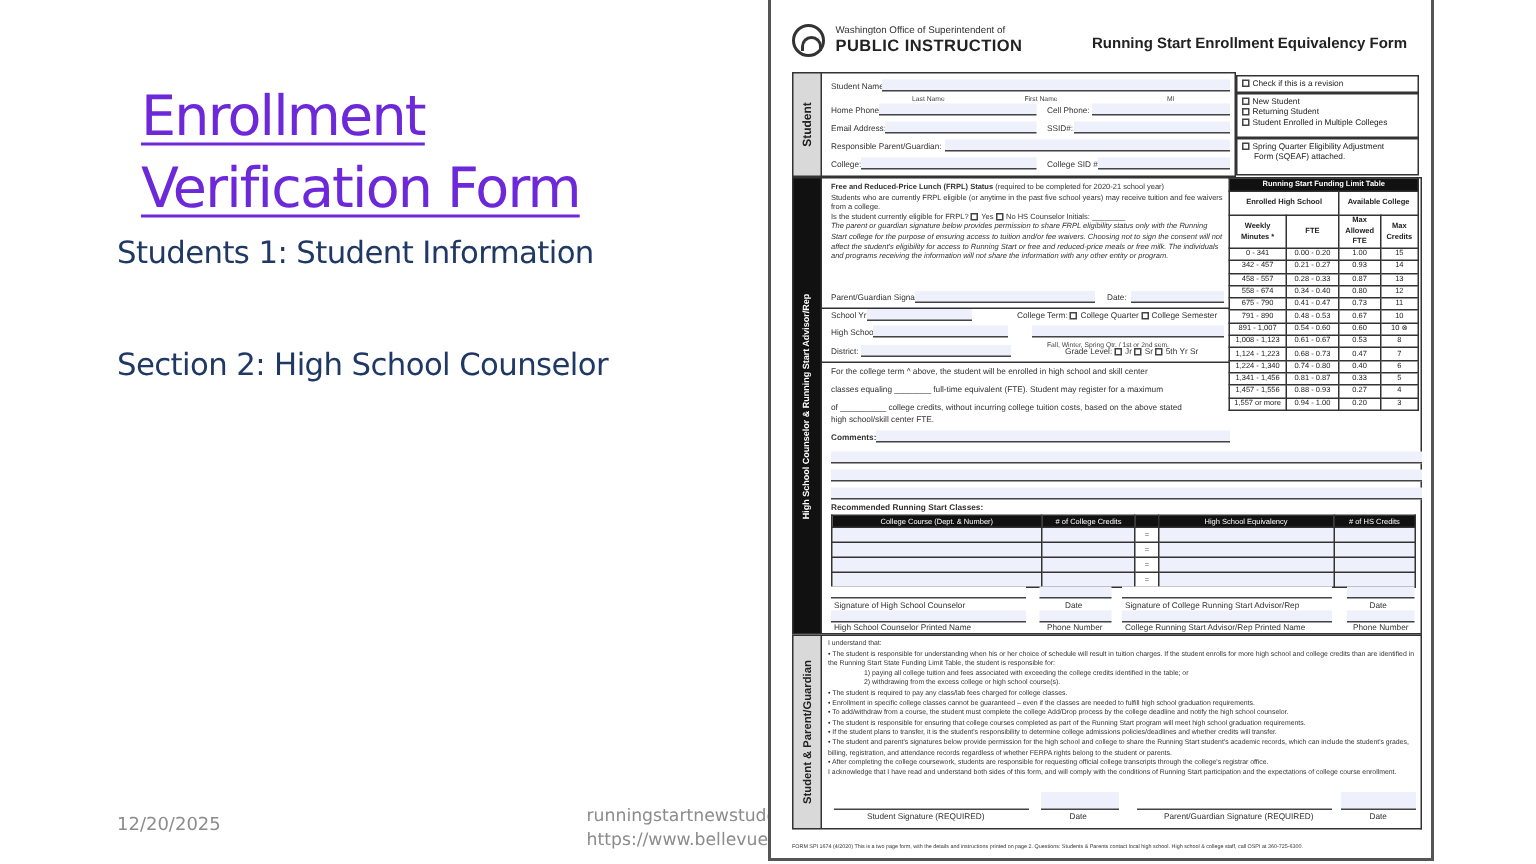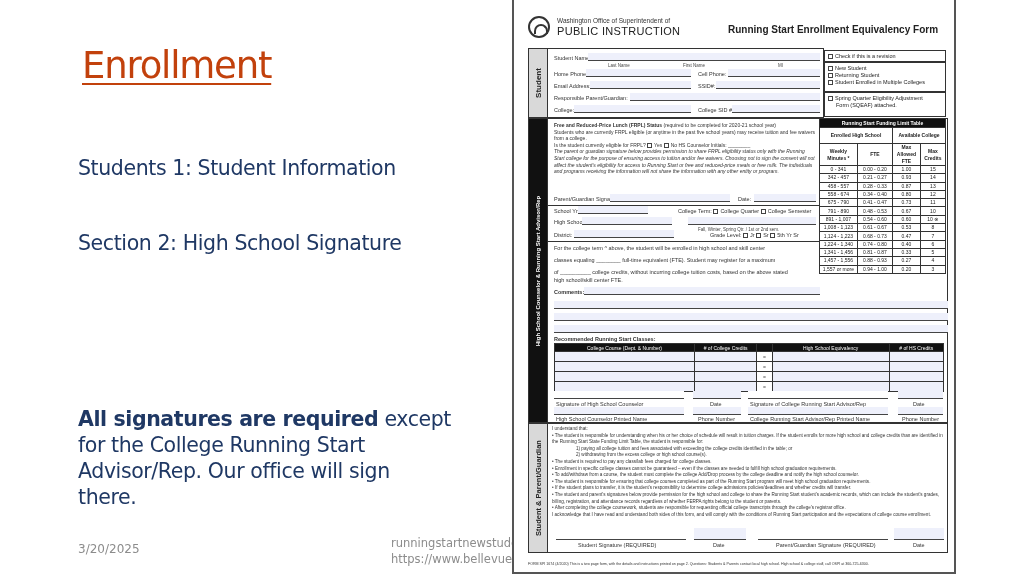--- a/index.html
+++ b/index.html
@@ -1,32 +1,32 @@
 <!DOCTYPE html>
 <html><head>
 <meta charset="utf-8">
 <style>
   html, body { margin:0; padding:0; }
   body { width:1024px; height:576px; overflow:hidden; background:#ffffff; position:relative; font-family:"Liberation Sans", sans-serif; }
   .slide-left { position:absolute; left:0; top:0; width:510px; height:576px; }
-  .title { position:absolute; left:78px; top:38px; margin:4px; font-family:"DejaVu Sans", sans-serif; font-size:37px; line-height:48px; color:#c2410c; font-weight:normal; letter-spacing:-1.2px; }
+  .title { position:absolute; left:78px; top:38px; margin:16px; font-family:"DejaVu Sans", sans-serif; font-size:37px; line-height:48px; color:#6d28d9; font-weight:normal; letter-spacing:-1.2px; }
   .title span { text-decoration:underline; text-decoration-thickness:2px; text-underline-offset:5px; display:inline-block; }
   .sec { position:absolute; left:78px; font-family:"DejaVu Sans", sans-serif; font-size:20.5px; line-height:26px; color:#1f3864; letter-spacing:-0.4px; margin:0; }
   .sec b { font-weight:bold; }
   .footer-date { position:absolute; left:78px; top:542px; font-size:12px; color:#8c8c8c; font-family:"DejaVu Sans", sans-serif; }
   .footer-src { position:absolute; left:391px; top:535px; font-size:11.5px; line-height:16px; color:#8c8c8c; font-family:"DejaVu Sans", sans-serif; white-space:nowrap; width:122px; overflow:hidden; }
 
   
   .form { position:absolute; left:512px; top:0; width:444px; height:574px; background:#fff; border:2px solid #555; border-top:none; box-sizing:border-box; overflow:hidden; font-family:"Liberation Sans", sans-serif; color:#222; }
   .form * { box-sizing:border-box; }
   .hdr { position:absolute; left:14px; top:14px; height:30px; width:420px; }
   .logo { position:absolute; left:0; top:2px; width:22px; height:22px; border-radius:50%; border:2px solid #333; }
   .logo::after { content:""; position:absolute; left:4px; top:6px; width:10px; height:8px; border:2px solid #333; border-bottom:none; border-radius:8px 8px 0 0; }
   .org-small { position:absolute; left:29px; top:3px; font-size:6.5px; color:#333; }
-  .org-big { position:absolute; left:29px; top:11px; font-size:11px; font-weight:normal; color:#222; letter-spacing:0.3px; }
+  .org-big { position:absolute; left:29px; top:11px; font-size:11px; font-weight:bold; color:#222; letter-spacing:0.3px; }
   .form-title { position:absolute; left:200px; top:10px; font-size:10px; font-weight:bold; color:#222; }
 
   .band { position:absolute; left:14px; width:20px; border:1px solid #333; }
   .band-label { position:absolute; left:50%; top:50%; transform:translate(-50%,-50%) rotate(-90deg); white-space:nowrap; font-weight:bold; }
   .band.light { background:#d9d9d9; color:#222; }
   .band.dark { background:#111; color:#fff; }
 
   .sect { position:absolute; left:34px; border:1px solid #333; border-left:none; }
   .row { position:absolute; font-size:5.5px; color:#333; white-space:nowrap; }
   .ln { position:absolute; height:8px; border-bottom:1px solid #444; background:#eef0fb; }
@@ -48,30 +48,25 @@
   .para i { font-style:italic; }
   .bul { position:absolute; left:42px; width:388px; font-size:4.6px; line-height:6.6px; color:#333; }
   .formfoot { position:absolute; left:14px; top:562px; font-size:3.6px; color:#333; white-space:nowrap; }
 </style>
 </head>
 <body>
 
 <div class="slide-left">
   <h1 class="title">
     <span>Enrollment</span><br>
+    <span>Verification Form</span>
   </h1>
   <p class="sec" style="top:155px;">Students 1: Student Information</p>
-  <p class="sec" style="top:230px;">Section 2: High School Signature</p>
-  <p class="sec" style="top:406px;">
-    <b>All signatures are required</b><span> except</span><br>
-    <span>for the College Running Start</span><br>
-    <span>Advisor/Rep. Our office will sign</span><br>
-    <span>there.</span>
-  </p>
-  <div class="footer-date">3/20/2025</div>
+  <p class="sec" style="top:230px;">Section 2: High School Counselor</p>
+  <div class="footer-date">12/20/2025</div>
   <div class="footer-src">
     <span>runningstartnewstuden</span><br>
     <span>https://www.bellevuec</span>
   </div>
 </div>
 
 <div class="form">
   <div class="hdr">
     <div class="logo"></div>
     <div class="org-small">Washington Office of Superintendent of</div>

